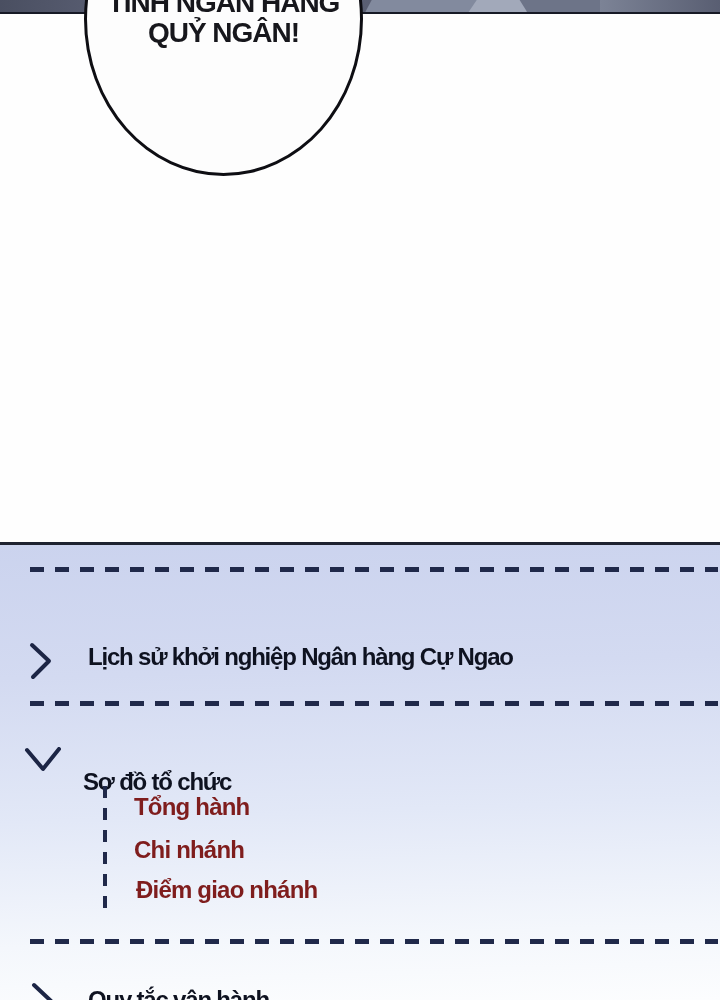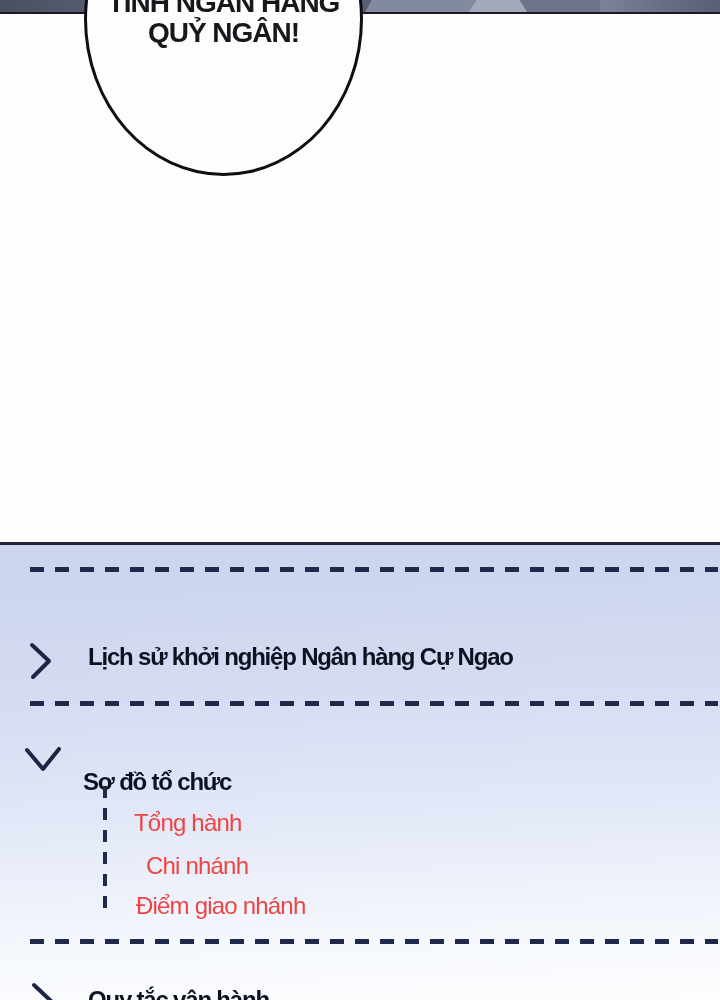--- a/index.html
+++ b/index.html
@@ -48,23 +48,22 @@
   }
   .vdash{
     left:103px;top:786px;width:4px;height:126px;
     background:repeating-linear-gradient(180deg,#20294a 0 12px,transparent 12px 22px);
   }
   .menu-label{
     color:#0e1220;font-weight:600;font-size:24px;letter-spacing:-1.2px;
     white-space:nowrap;
   }
   .sub-label{
-    color:#ef4444;font-weight:400;font-size:24px;letter-spacing:-0.8px;
+    color:#7f1d1d;font-weight:700;font-size:24px;letter-spacing:-0.8px;
     white-space:nowrap;
-    margin-top:16px;
   }
   .chev{stroke:#1c2545;stroke-width:4;fill:none;stroke-linecap:round;stroke-linejoin:round;}
 </style>
 </head>
 <body>
 
 <div class="abs top-strip">
   <div class="strip-shape shape-a"></div>
   <div class="strip-shape shape-b"></div>
   <div class="strip-shape shape-c"></div>
@@ -92,21 +91,21 @@
 
 <div>
   <svg class="abs" style="left:24px;top:747px;" width="38" height="26" viewBox="0 0 38 26">
     <polyline class="chev" points="3,3 19,22 35,2"></polyline>
   </svg>
   <span class="abs menu-label" style="left:83px;top:748px;margin-top:20px;">Sơ đồ tổ chức</span>
 </div>
 
 <div class="abs vdash"></div>
 <span class="abs sub-label" style="left:134px;top:793px;">Tổng hành</span>
-<span class="abs sub-label" style="left:146px;top:836px;">Chi nhánh</span>
+<span class="abs sub-label" style="left:134px;top:836px;">Chi nhánh</span>
 <span class="abs sub-label" style="left:136px;top:876px;">Điểm giao nhánh</span>
 
 <div class="abs hdash" style="top:939px;"></div>
 
 <div>
   <svg class="abs" style="left:31px;top:982px;" width="24" height="38" viewBox="0 0 24 38">
     <polyline class="chev" points="3,3 20,19 4,35"></polyline>
   </svg>
   <span class="abs menu-label" style="left:88px;top:986px;">Quy tắc vận hành</span>
 </div>

